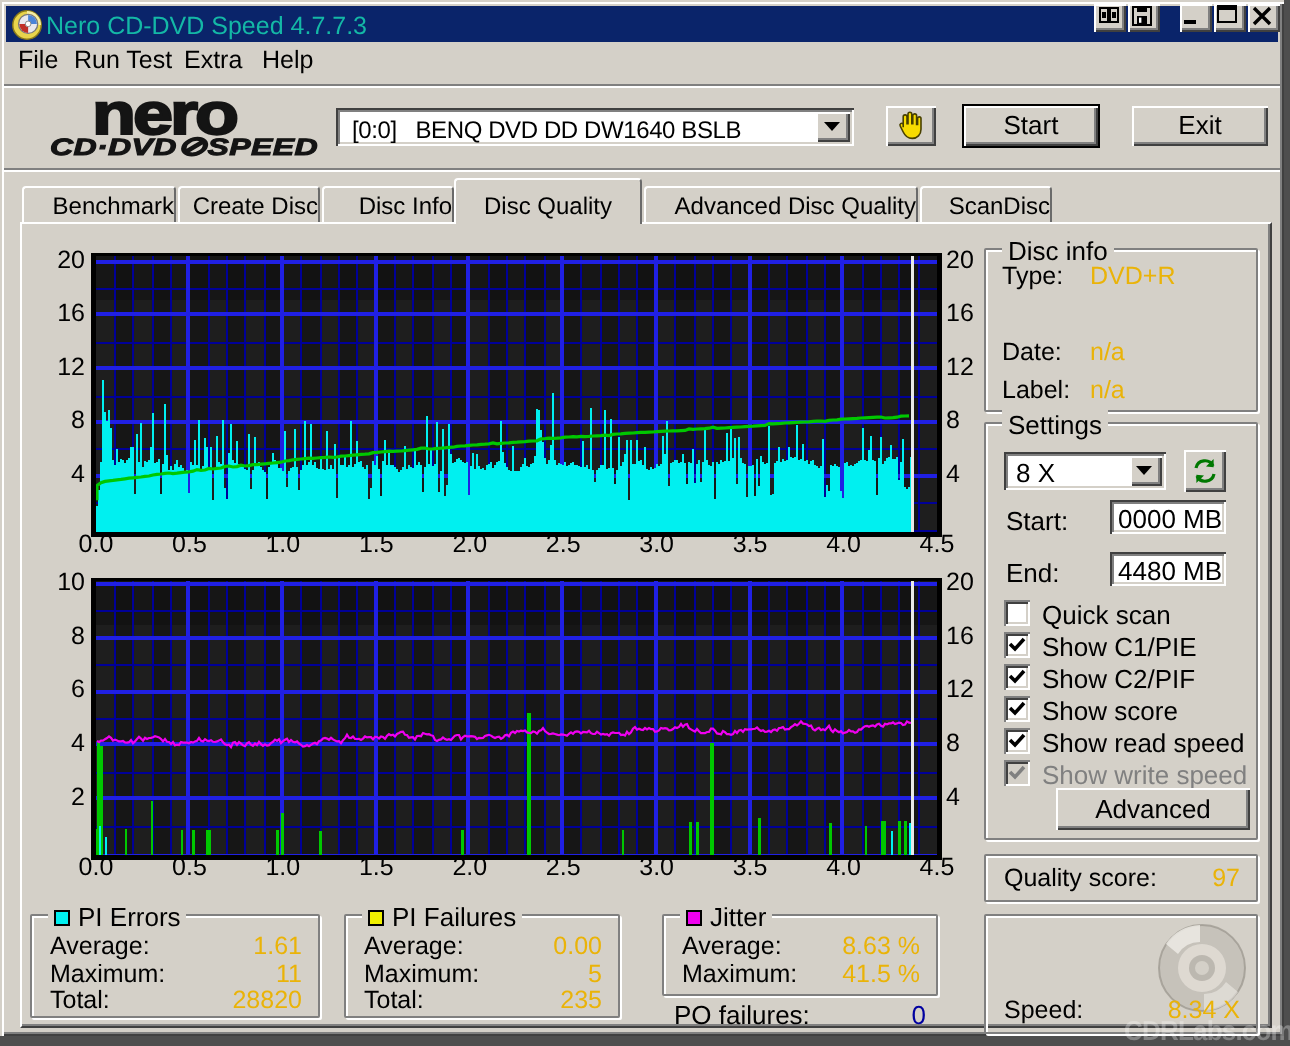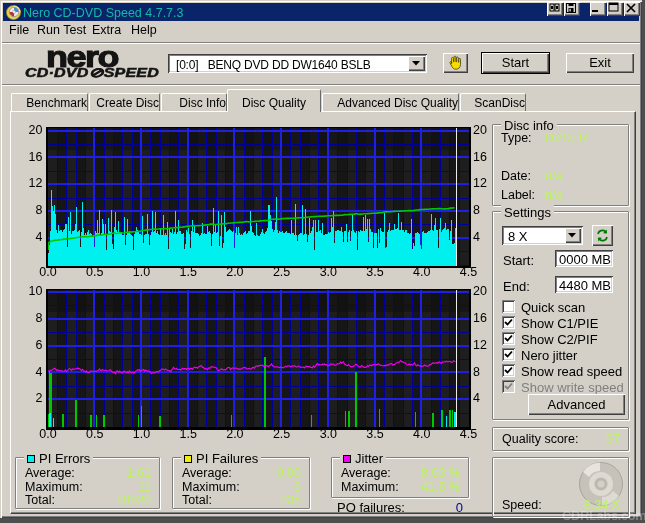--- a/index.html
+++ b/index.html
@@ -14,21 +14,21 @@
 .sep2{position:absolute;left:2px;width:638px;height:1px;background:#fff}
 .btn{position:absolute;background:#D4D0C8;box-shadow:inset 1px 1px 0 #fff,inset -1px -1px 0 #404040,inset -2px -2px 0 #808080;text-align:center}
 .btn.def{box-shadow:0 0 0 1px #000,inset 1px 1px 0 #fff,inset -1px -1px 0 #404040,inset -2px -2px 0 #808080}
 .sunk{position:absolute;background:#fff;box-shadow:inset 1px 1px 0 #404040,inset -1px -1px 0 #fff,inset 2px 2px 0 #808080, inset -2px -2px 0 #D4D0C8}
 .tab{position:absolute;top:93px;height:18px;background:#D4D0C8;border-top:1px solid #fff;border-left:1px solid #fff;border-right:1px solid #6a6a6a;border-top-left-radius:2px;border-top-right-radius:2px;text-align:right;font-size:12px;padding-top:2px}
 .tabsel{position:absolute;top:89px;height:23px;background:#D4D0C8;border-top:1px solid #fff;border-left:1px solid #fff;border-right:1px solid #6a6a6a;border-top-left-radius:2px;border-top-right-radius:2px;text-align:center;font-size:12px;padding-top:6px;z-index:5}
 #page{position:absolute;left:10px;top:111px;width:626px;height:403px;background:#D4D0C8;border-top:1px solid #fff;border-left:1px solid #fff;border-right:1px solid #404040;border-bottom:1px solid #404040;box-shadow:inset -1px -1px 0 #808080}
 .grp{position:absolute;border:1px solid #808080;border-radius:1px;box-shadow:inset 1px 1px 0 #fff,1px 1px 0 #fff}
 .grp .lg{position:absolute;top:-7px;left:8px;background:#D4D0C8;padding:0 3px;font-size:13px}
 .row{position:absolute;left:9px;right:8px;height:16px;font-size:12.5px}
-.row .v{float:right;color:#bef264}
+.row .v{float:right;color:#eab308}
 .cb{position:absolute;width:13px;height:13px;background:#fff;box-shadow:inset 1px 1px 0 #808080,inset -1px -1px 0 #fff,inset 2px 2px 0 #404040,inset -2px -2px 0 #D4D0C8}
 .cb.dis{background:#D4D0C8}
 .cblab{position:absolute;font-size:13px}
 svg{position:absolute}
 .wm{color:rgba(255,255,255,0.3);font-weight:bold}
 </style></head><body>
 
 <div id="win"></div>
 
 <div id="titlebar">
@@ -315,21 +315,21 @@
     <svg width="13" height="13" viewBox="0 0 13 13" style="left:0;top:0">
       <path d="M3 6 L5.5 8.5 L10 3.5" stroke="#000" stroke-width="1.8" fill="none"></path>
     </svg>
   </div>
 <div class="cblab" style="left:521px;top:332px">Show C2/PIF</div>
 <div class="cb" style="left:502px;top:348px">
     <svg width="13" height="13" viewBox="0 0 13 13" style="left:0;top:0">
       <path d="M3 6 L5.5 8.5 L10 3.5" stroke="#000" stroke-width="1.8" fill="none"></path>
     </svg>
   </div>
-<div class="cblab" style="left:521px;top:348px">Nero jitter</div>
+<div class="cblab" style="left:521px;top:348px">Show score</div>
 <div class="cb" style="left:502px;top:364px">
     <svg width="13" height="13" viewBox="0 0 13 13" style="left:0;top:0">
       <path d="M3 6 L5.5 8.5 L10 3.5" stroke="#000" stroke-width="1.8" fill="none"></path>
     </svg>
   </div>
 <div class="cblab" style="left:521px;top:364px">Show read speed</div>
 <div class="cb dis" style="left:502px;top:380px">
     <svg width="13" height="13" viewBox="0 0 13 13" style="left:0;top:0">
       <path d="M3 6 L5.5 8.5 L10 3.5" stroke="#808080" stroke-width="1.8" fill="none"></path>
     </svg>

